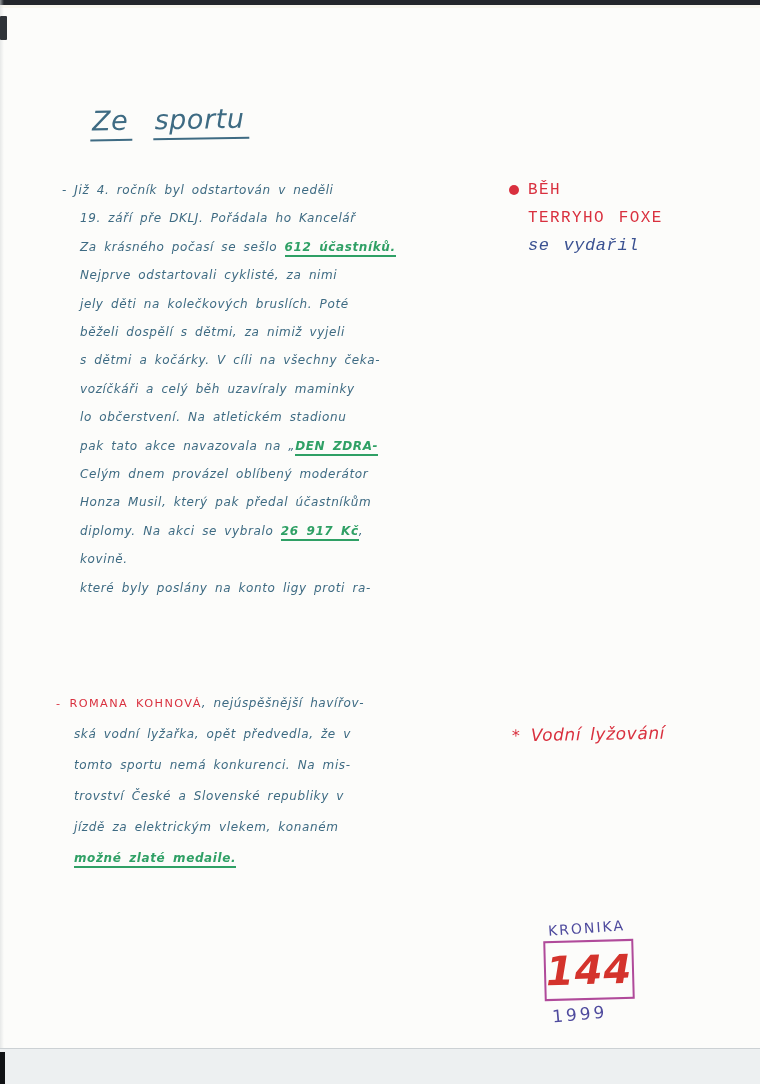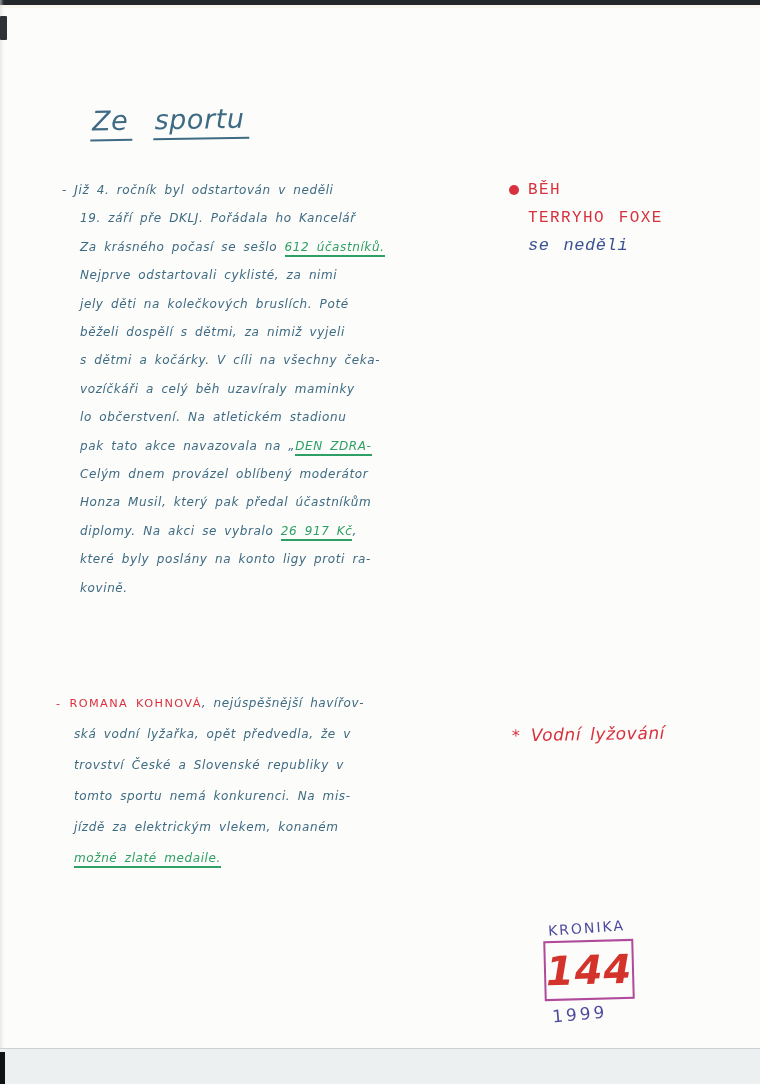--- a/index.html
+++ b/index.html
@@ -18,21 +18,21 @@
   .edge-left-mark{position:absolute;left:0;top:16px;width:7px;height:24px;background:#2f3338;border-radius:1px;}
   .edge-left-strip{position:absolute;left:0;top:0;width:4px;height:1084px;background:linear-gradient(to right,#d9dcdc,rgba(255,255,255,0));opacity:.6;}
   .edge-right-strip{position:absolute;right:0;top:0;width:5px;height:1084px;background:linear-gradient(to left,#dfe1e0,rgba(255,255,255,0));opacity:.8;}
   .edge-bottom-band{position:absolute;left:0;top:1048px;width:760px;height:36px;background:#edf0f1;border-top:1px solid #ccd1d4;}
   .edge-bottom-mark{position:absolute;left:0;top:1052px;width:5px;height:32px;background:#101214;}
 
   
   .hw{font-style:italic;letter-spacing:.6px;word-spacing:3px;white-space:nowrap;}
   .hw-line{white-space:nowrap;}
   .c-ink{color:var(--ink);}
-  .c-green{color:var(--green);}
+  .c-green{color:var(--green);font-weight:bold;}
   .c-red{color:var(--red);}
   .c-navy{color:var(--navy);}
   .u{border-bottom:2px solid currentColor;padding-bottom:1px;}
   .caps{font-style:normal;letter-spacing:1.4px;font-size:.94em;font-weight:500;}
 
   .title{
     position:absolute;left:90px;top:104px;
     font-size:27px;color:var(--ink);
     transform:rotate(-1deg);
   }
@@ -96,38 +96,38 @@
       <div class="hw-line"><span class="c-ink">Nejprve odstartovali cyklisté, za nimi</span></div>
       <div class="hw-line"><span class="c-ink">jely děti na kolečkových bruslích. Poté</span></div>
       <div class="hw-line"><span class="c-ink">běželi dospělí s dětmi, za nimiž vyjeli</span></div>
       <div class="hw-line"><span class="c-ink">s dětmi a kočárky. V cíli na všechny čeka-</span></div>
       <div class="hw-line"><span class="c-ink">vozíčkáři a celý běh uzavíraly maminky</span></div>
       <div class="hw-line"><span class="c-ink">lo občerstvení. Na atletickém stadionu</span></div>
       <div class="hw-line"><span class="c-ink">pak tato akce navazovala na „</span><span class="c-green u">DEN ZDRA-</span></div>
       <div class="hw-line"><span class="c-ink">Celým dnem provázel oblíbený moderátor</span></div>
       <div class="hw-line"><span class="c-ink">Honza Musil, který pak předal účastníkům</span></div>
       <div class="hw-line"><span class="c-ink">diplomy. Na akci se vybralo </span><span class="c-green u">26 917 Kč</span><span class="c-ink">,</span></div>
+      <div class="hw-line"><span class="c-ink">kovině.</span></div>
       <div class="hw-line"><span class="c-ink">které byly poslány na konto ligy proti ra-</span></div>
-      <div class="hw-line"><span class="c-ink">kovině.</span></div>
     </div>
 
   <div id="note1" class="margin-note hw">
     <span class="bullet"></span>
     <div>
         <div class="hw-line"><span class="c-red caps">BĚH</span></div>
         <div class="hw-line"><span class="c-red caps">TERRYHO FOXE</span></div>
-        <div class="hw-line"><span class="c-navy">se neděli</span></div>
+        <div class="hw-line"><span class="c-navy">se vydařil</span></div>
       </div>
   </div>
 
   <div id="para2" class="para hw">
       <div class="hw-line hang"><span class="c-red caps">- ROMANA KOHNOVÁ</span><span class="c-ink">, nejúspěšnější havířov-</span></div>
       <div class="hw-line"><span class="c-ink">ská vodní lyžařka, opět předvedla, že v</span></div>
+      <div class="hw-line"><span class="c-ink">tomto sportu nemá konkurenci. Na mis-</span></div>
       <div class="hw-line"><span class="c-ink">trovství České a Slovenské republiky v</span></div>
-      <div class="hw-line"><span class="c-ink">tomto sportu nemá konkurenci. Na mis-</span></div>
       <div class="hw-line"><span class="c-ink">jízdě za elektrickým vlekem, konaném</span></div>
       <div class="hw-line"><span class="c-green u">možné zlaté medaile.</span></div>
     </div>
 
   <div id="note2" class="margin-note hw">
       <div class="hw-line"><span class="c-red caps">* </span><span class="c-red">Vodní lyžování</span></div>
     </div>
 
   <div class="stamp">
     <span class="stamp-label hw">KRONIKA</span>

